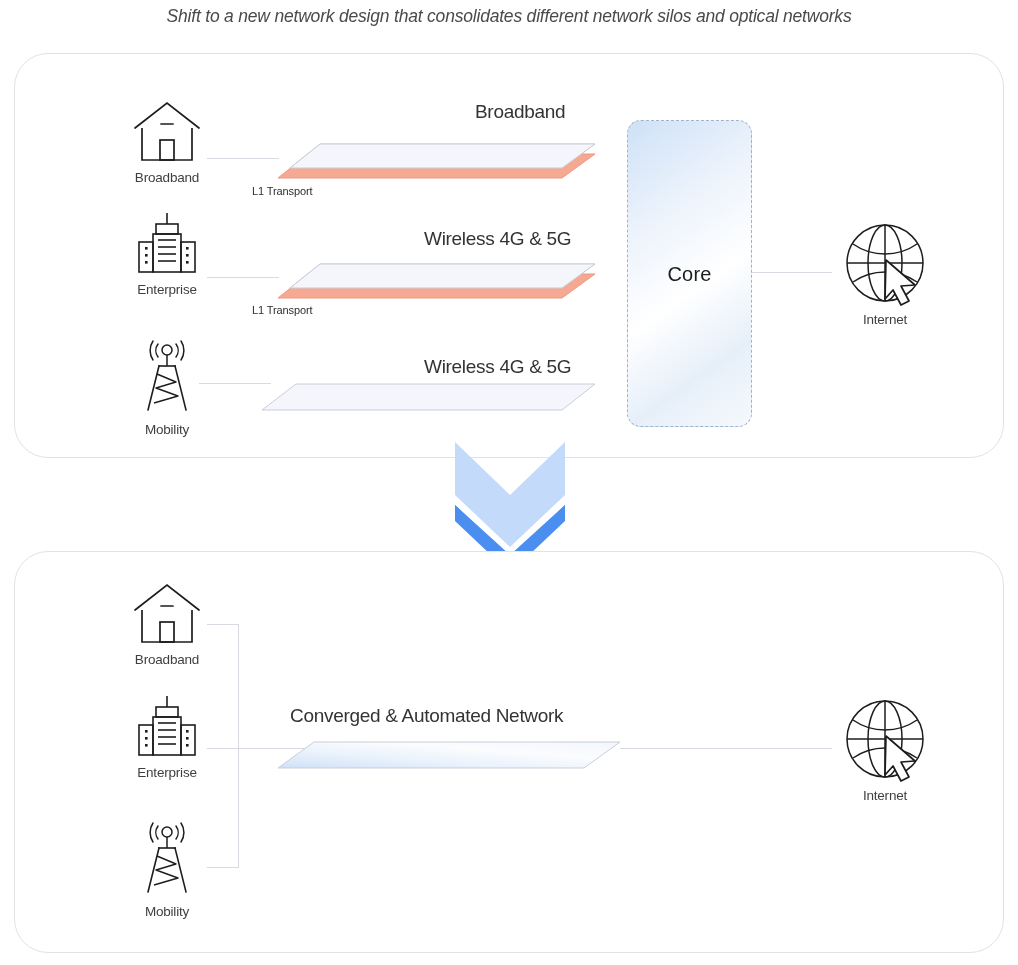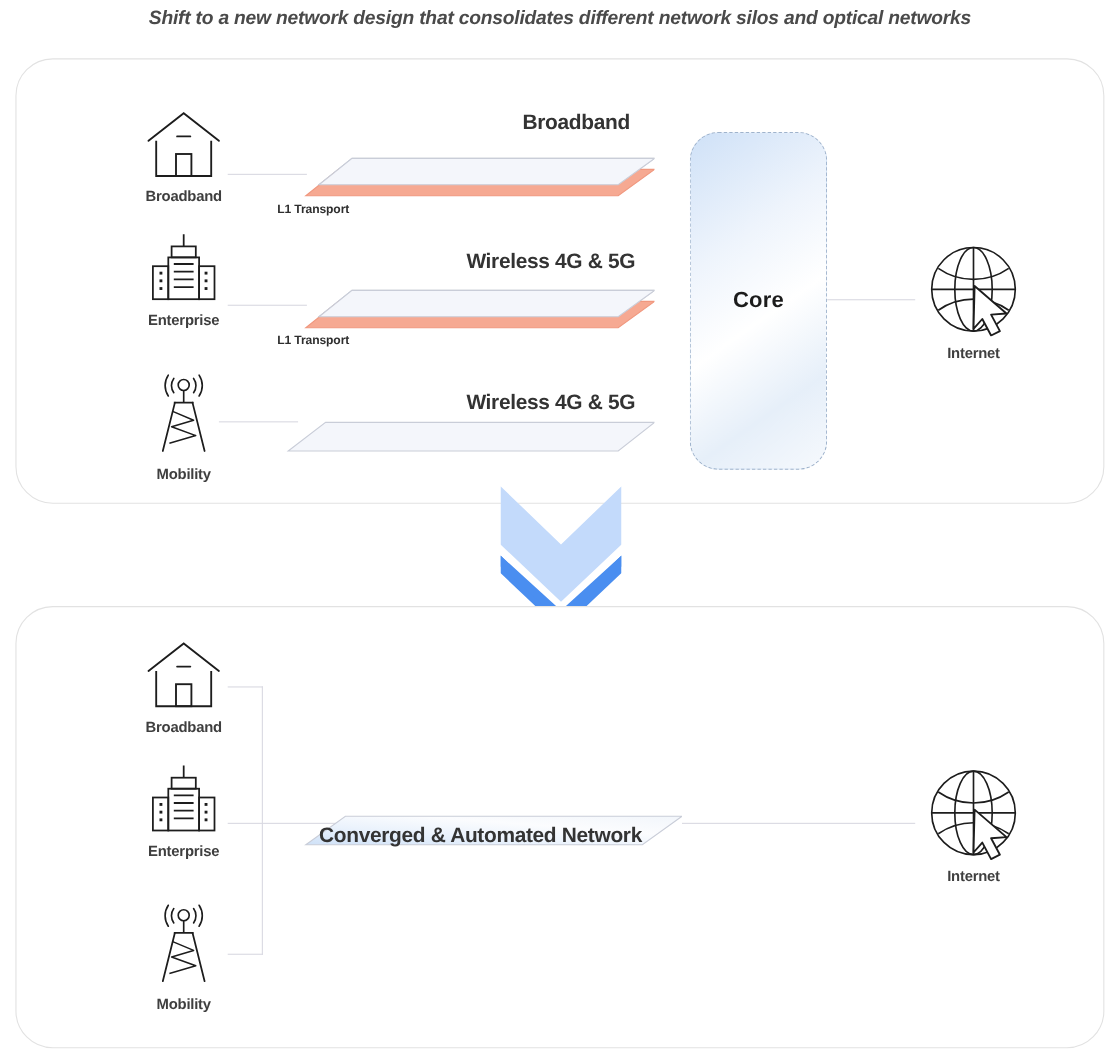--- a/index.html
+++ b/index.html
@@ -3,21 +3,21 @@
 <meta charset="utf-8">
 <style>
   * { box-sizing: border-box; margin: 0; padding: 0; }
   html, body {
     width: 1018px;
     height: 965px;
     background: #ffffff;
     font-family: "Liberation Sans", sans-serif;
     overflow: hidden;
   }
-  .stage { position: relative; width: 1018px; height: 823px; font-weight: bold; }
+  .stage { position: relative; width: 1018px; height: 823px; }
 
   
   .title {
     position: absolute;
     top: 6px; left: 0; width: 1018px;
     text-align: center;
     font-style: italic;
     font-size: 17.5px;
     letter-spacing: -0.2px;
     color: #4a4a4a;
@@ -70,21 +70,21 @@
     letter-spacing: -0.1px;
     white-space: nowrap;
   }
 
   
   #core-block {
     position: absolute;
     left: 627px; top: 120px;
     width: 125px; height: 307px;
     border: 1.5px dashed #9fb3cc;
-    border-radius: 26px;
+    border-radius: 14px;
     background: linear-gradient(145deg, #cfe1f7 0%, #eef4fc 32%, #ffffff 55%, #e6eff9 78%, #f6f9fd 100%);
   }
   #core-label {
     position: absolute;
     left: 0; top: 50%;
     transform: translateY(-50%);
     width: 100%;
     text-align: center;
     font-size: 20px;
     color: #1c1c1c;
@@ -290,21 +290,21 @@
         <linearGradient id="convGrad" x1="0" y1="1" x2="1" y2="0">
           <stop offset="0%" stop-color="#cfe1f7"></stop>
           <stop offset="35%" stop-color="#eaf2fc"></stop>
           <stop offset="65%" stop-color="#fbfcfe"></stop>
           <stop offset="100%" stop-color="#f2f6fb"></stop>
         </linearGradient>
       </defs>
       <polygon points="8,36 44,10 350,10 314,36" fill="url(#convGrad)" stroke="#c9cdd8" stroke-width="1"></polygon>
     </svg>
   </div>
-  <div class="plane-label" style="left:290px; top:705px;margin-top:44px;">Converged &amp; Automated Network</div>
+  <div class="plane-label" style="left:290px; top:705px;">Converged &amp; Automated Network</div>
 
   <div class="endpoint" style="left:825px; top:698px;">
     <span class="glyph">
       <svg width="90" height="84" viewBox="0 0 90 84">
         <circle cx="45" cy="41" r="38" fill="none" stroke="#1d1d1d" stroke-width="1.5"></circle>
         <ellipse cx="45" cy="41" rx="17" ry="38" fill="none" stroke="#1d1d1d" stroke-width="1.5"></ellipse>
         <line x1="45" y1="3" x2="45" y2="79" stroke="#1d1d1d" stroke-width="1.5"></line>
         <line x1="7" y1="41" x2="83" y2="41" stroke="#1d1d1d" stroke-width="1.5"></line>
         <path d="M13 22 A56 56 0 0 0 77 22" fill="none" stroke="#1d1d1d" stroke-width="1.5"></path>
         <path d="M13 60 A56 56 0 0 1 77 60" fill="none" stroke="#1d1d1d" stroke-width="1.5"></path>

